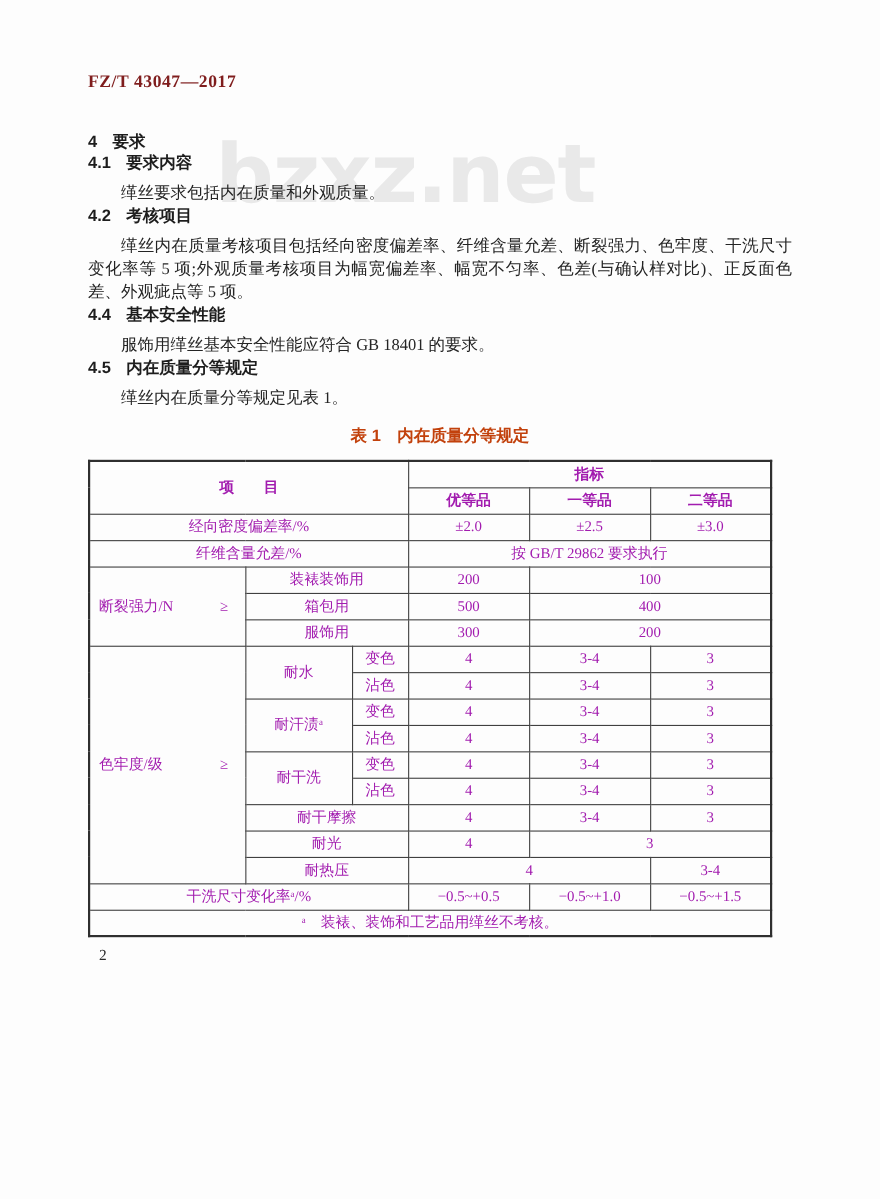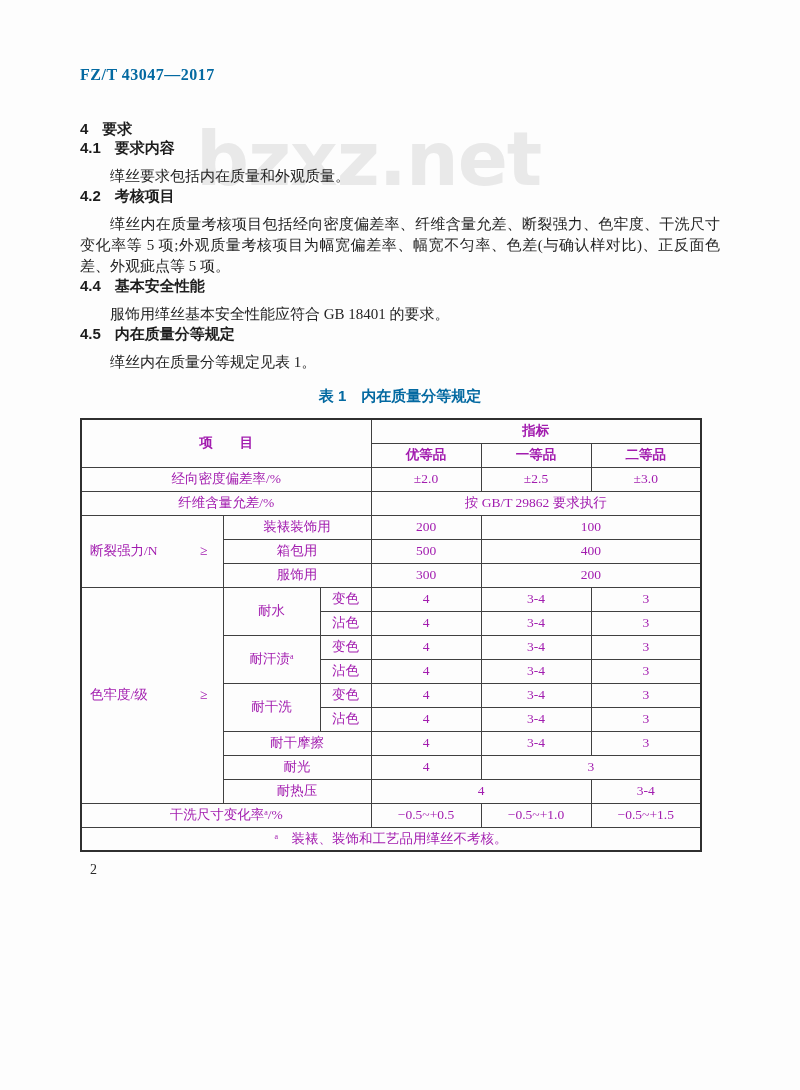--- a/index.html
+++ b/index.html
@@ -21,21 +21,21 @@
     font-size:74px;
     letter-spacing:-1px;
     color:#e9e9e9;
     z-index:0;
     user-select:none;
   }
   .content { position:relative; z-index:1; }
   .doc-code {
     font-size:16px; font-weight:bold;
     letter-spacing:0.5px;
-    color:#0369a1;
+    color:#7f1d1d;
   }
   .heading {
     font-family:"Liberation Sans", sans-serif;
     font-weight:bold;
     font-size:15px;
     color:#1d1d1d;
   }
   .heading .h-num { margin-right:14px; }
   .heading-first { margin-top:36px; }
   p.body-para {
@@ -46,21 +46,21 @@
     margin-top:8px;
     color:#242424;
   }
   .table-caption {
     font-family:"Liberation Sans", sans-serif;
     font-weight:bold;
     font-size:15px;
     text-align:center;
     margin-top:14px;
     margin-bottom:12px;
-    color:#0369a1;
+    color:#c2410c;
   }
   table.spec {
     border-collapse:collapse;
     table-layout:fixed;
     width:620px;
     border:2px solid #2f2f2f;
     font-size:13.5px;
     color:#a21caf;
   }
   table.spec td {

